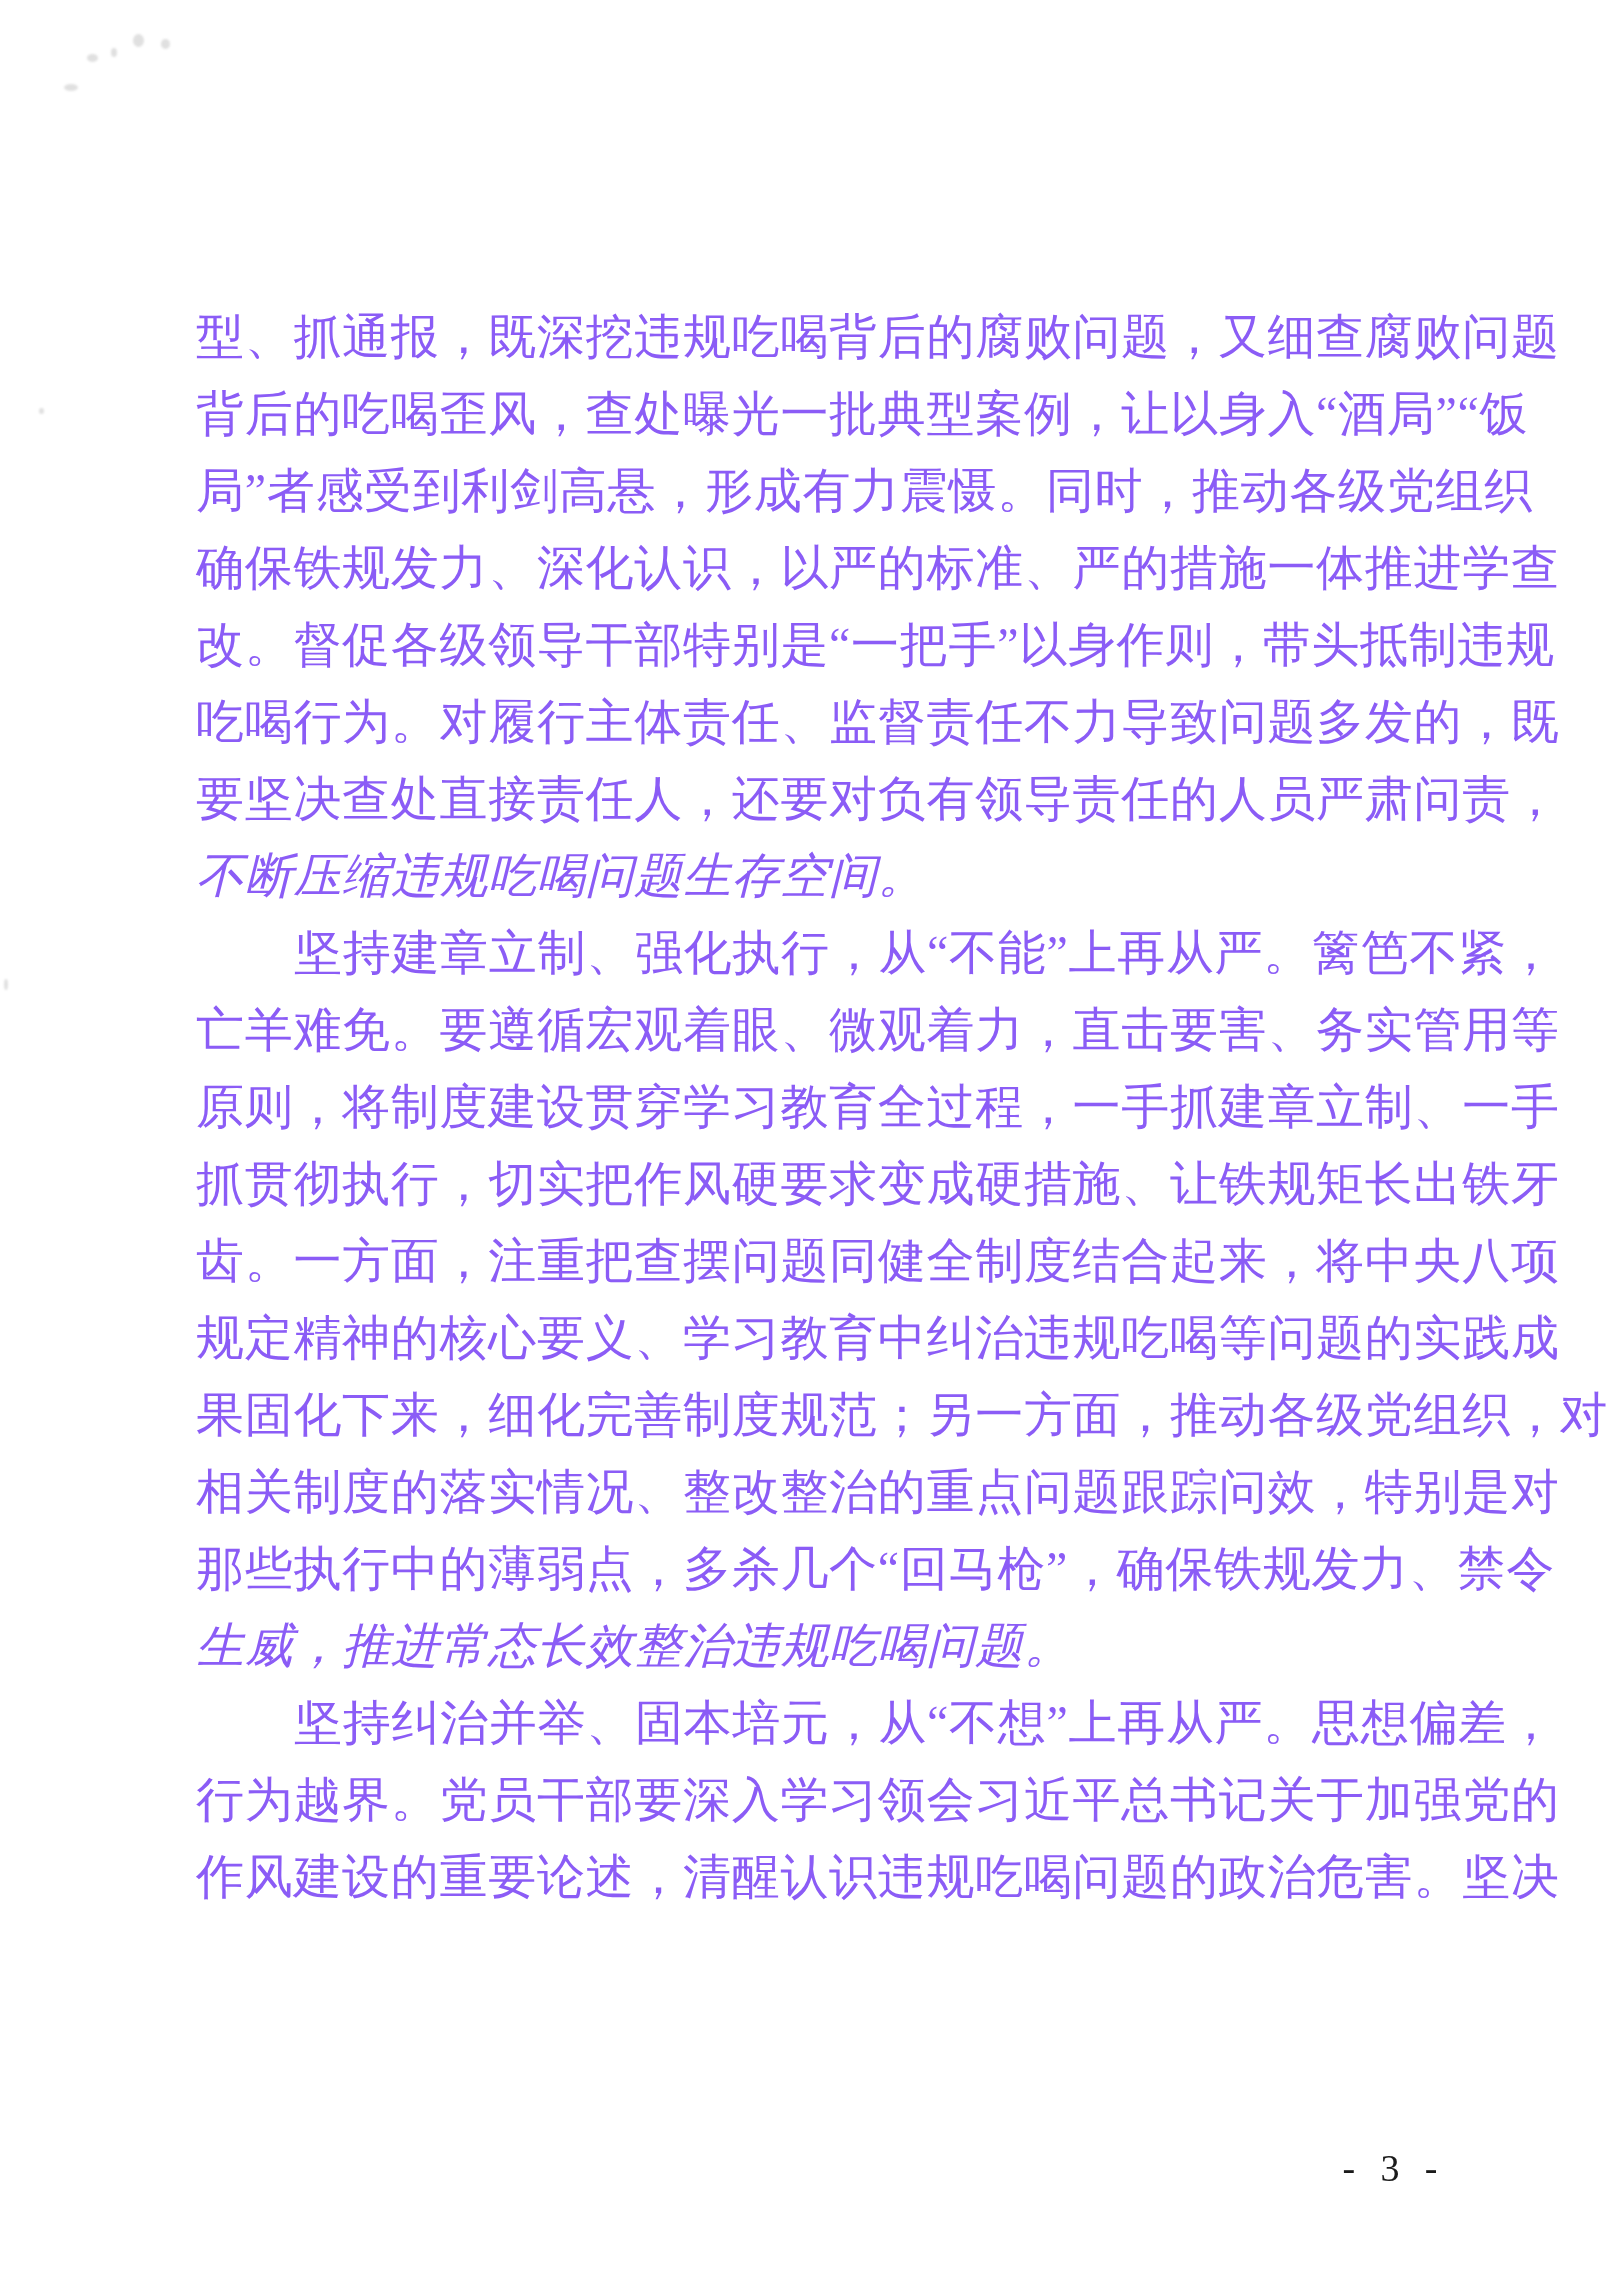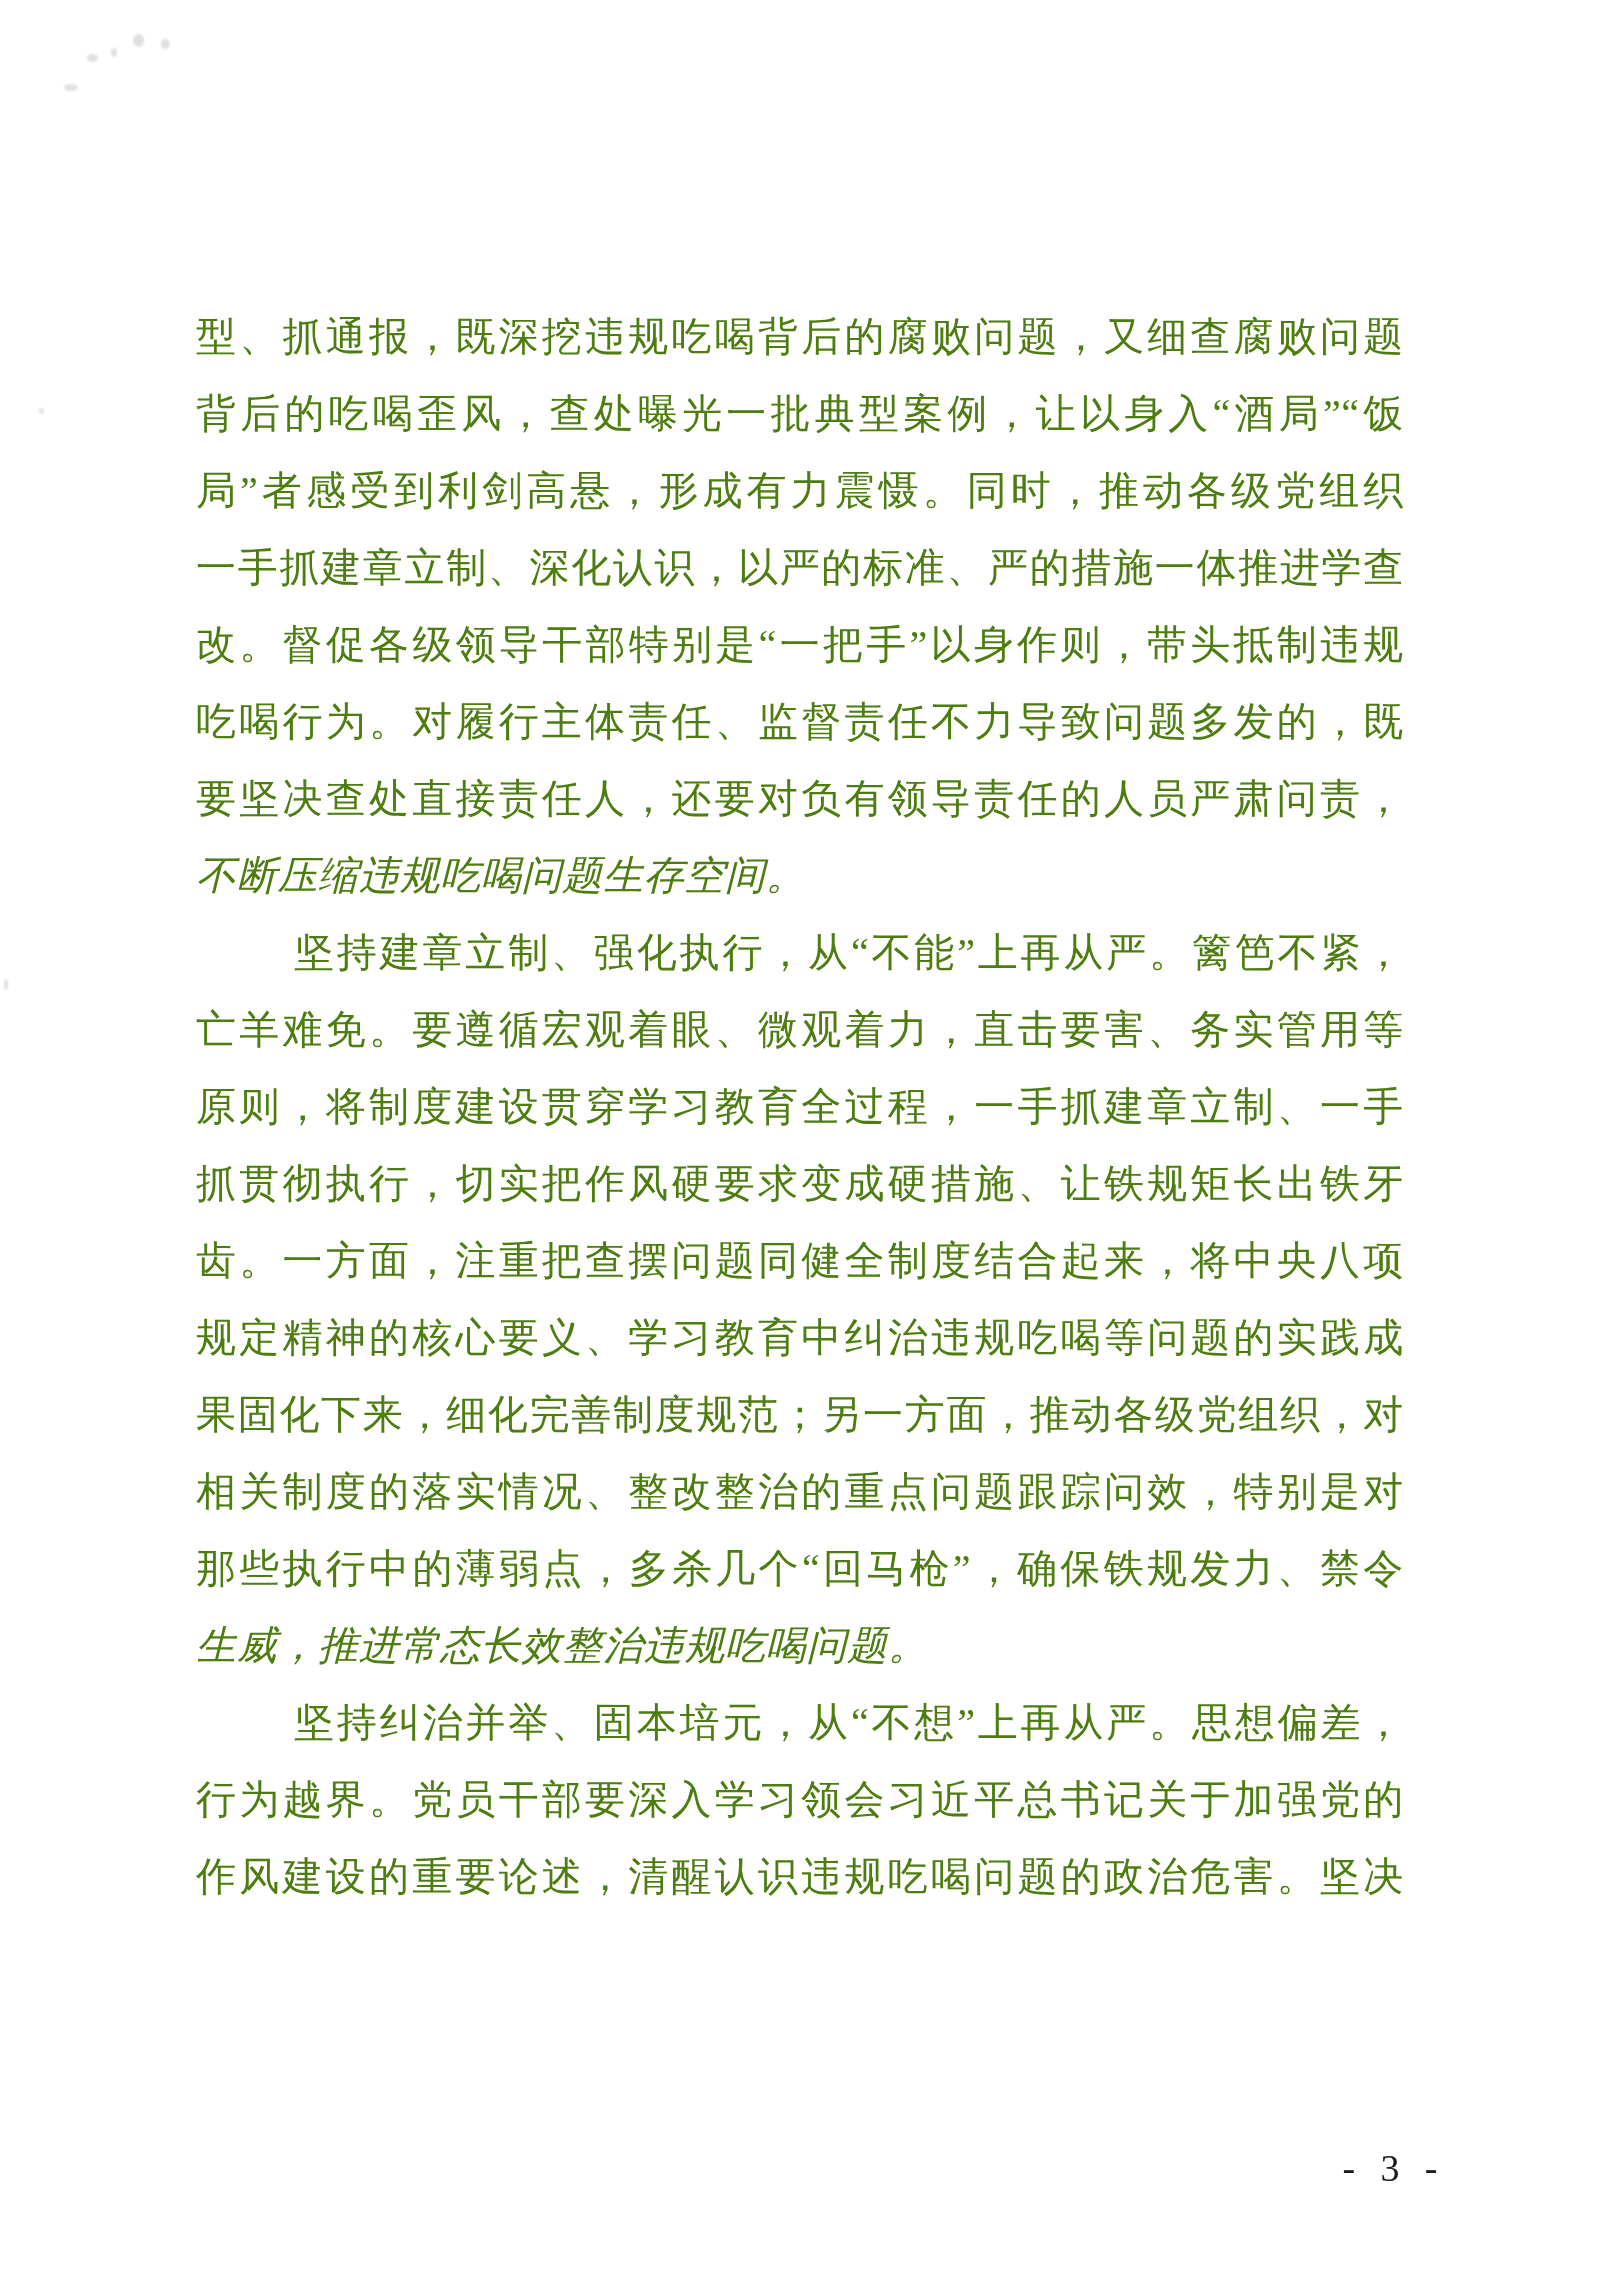--- a/index.html
+++ b/index.html
@@ -21,27 +21,27 @@
     position: absolute;
     left: 196px;
     top: 298px;
     width: 1208px;
   }
   .line {
     display: block;
     width: 100%;
     height: 77px;
     line-height: 77px;
-    font-size: 40px;
+    font-size: 48px;
     letter-spacing: 0.7px;
     white-space: nowrap;
     text-align: justify;
     text-align-last: justify;
     text-justify: inter-character;
-    color: #4d7c0f;
+    color: #8b5cf6;
   }
   .line.short {
     text-align: left;
     text-align-last: left;
     font-style: italic;
   }
   .line.indent {
     text-indent: 98px;
   }
   .page-number {
@@ -82,21 +82,21 @@
   <span class="speck s3"></span>
   <span class="speck s4"></span>
   <span class="speck s5"></span>
   <span class="speck s6"></span>
   <span class="speck s7"></span>
 
   <div class="text-column">
     <div class="line">型、抓通报，既深挖违规吃喝背后的腐败问题，又细查腐败问题</div>
     <div class="line">背后的吃喝歪风，查处曝光一批典型案例，让以身入“酒局”“饭</div>
     <div class="line">局”者感受到利剑高悬，形成有力震慑。同时，推动各级党组织</div>
-    <div class="line">一手抓建章立制、深化认识，以严的标准、严的措施一体推进学查</div>
+    <div class="line">确保铁规发力、深化认识，以严的标准、严的措施一体推进学查</div>
     <div class="line">改。督促各级领导干部特别是“一把手”以身作则，带头抵制违规</div>
     <div class="line">吃喝行为。对履行主体责任、监督责任不力导致问题多发的，既</div>
     <div class="line">要坚决查处直接责任人，还要对负有领导责任的人员严肃问责，</div>
     <div class="line short">不断压缩违规吃喝问题生存空间。</div>
     <div class="line indent">坚持建章立制、强化执行，从“不能”上再从严。篱笆不紧，</div>
     <div class="line">亡羊难免。要遵循宏观着眼、微观着力，直击要害、务实管用等</div>
     <div class="line">原则，将制度建设贯穿学习教育全过程，一手抓建章立制、一手</div>
     <div class="line">抓贯彻执行，切实把作风硬要求变成硬措施、让铁规矩长出铁牙</div>
     <div class="line">齿。一方面，注重把查摆问题同健全制度结合起来，将中央八项</div>
     <div class="line">规定精神的核心要义、学习教育中纠治违规吃喝等问题的实践成</div>

